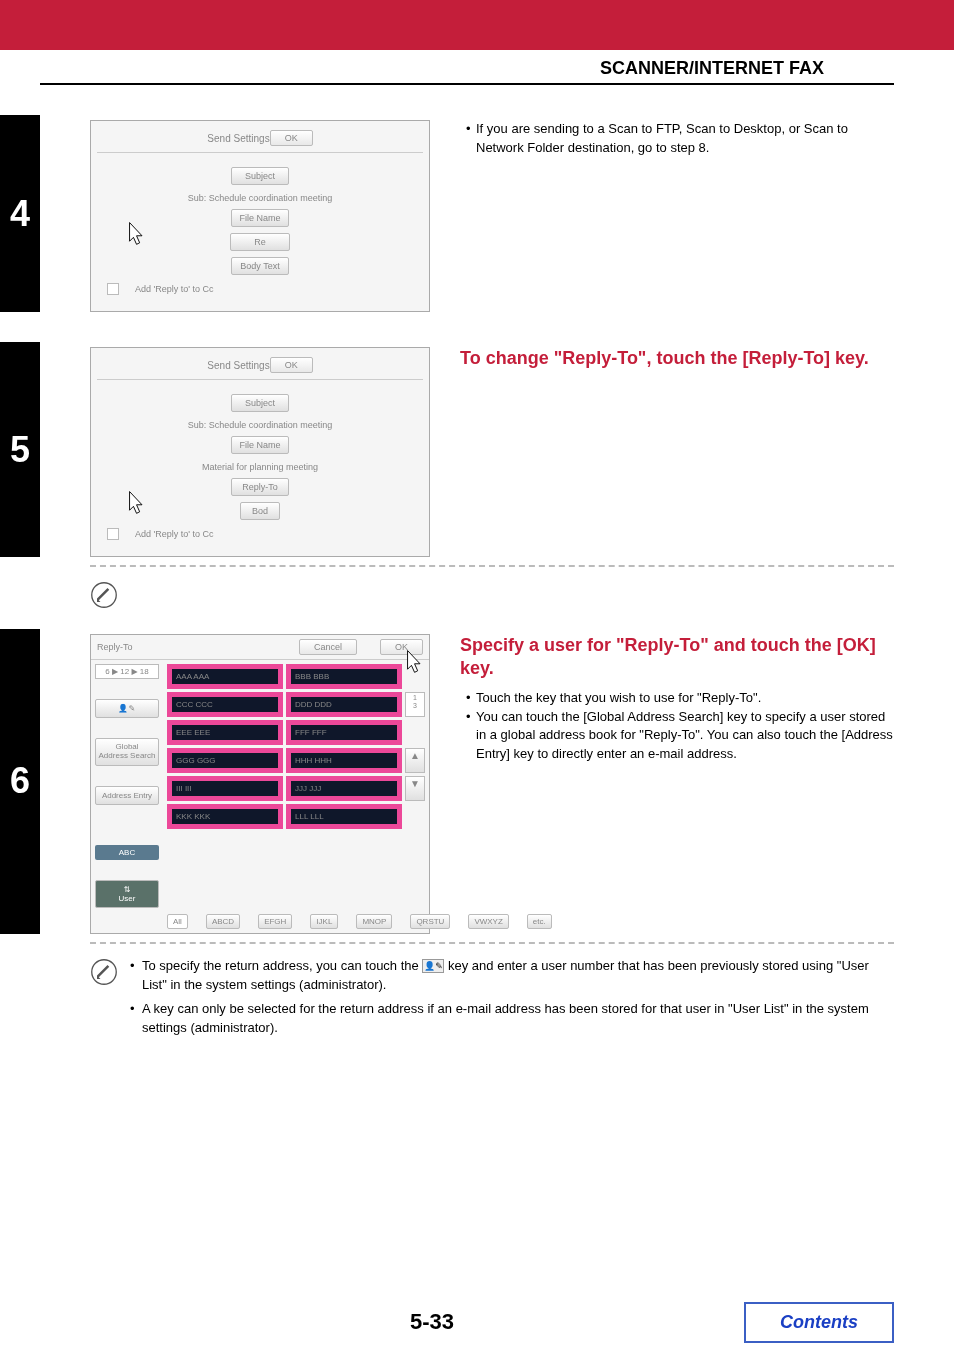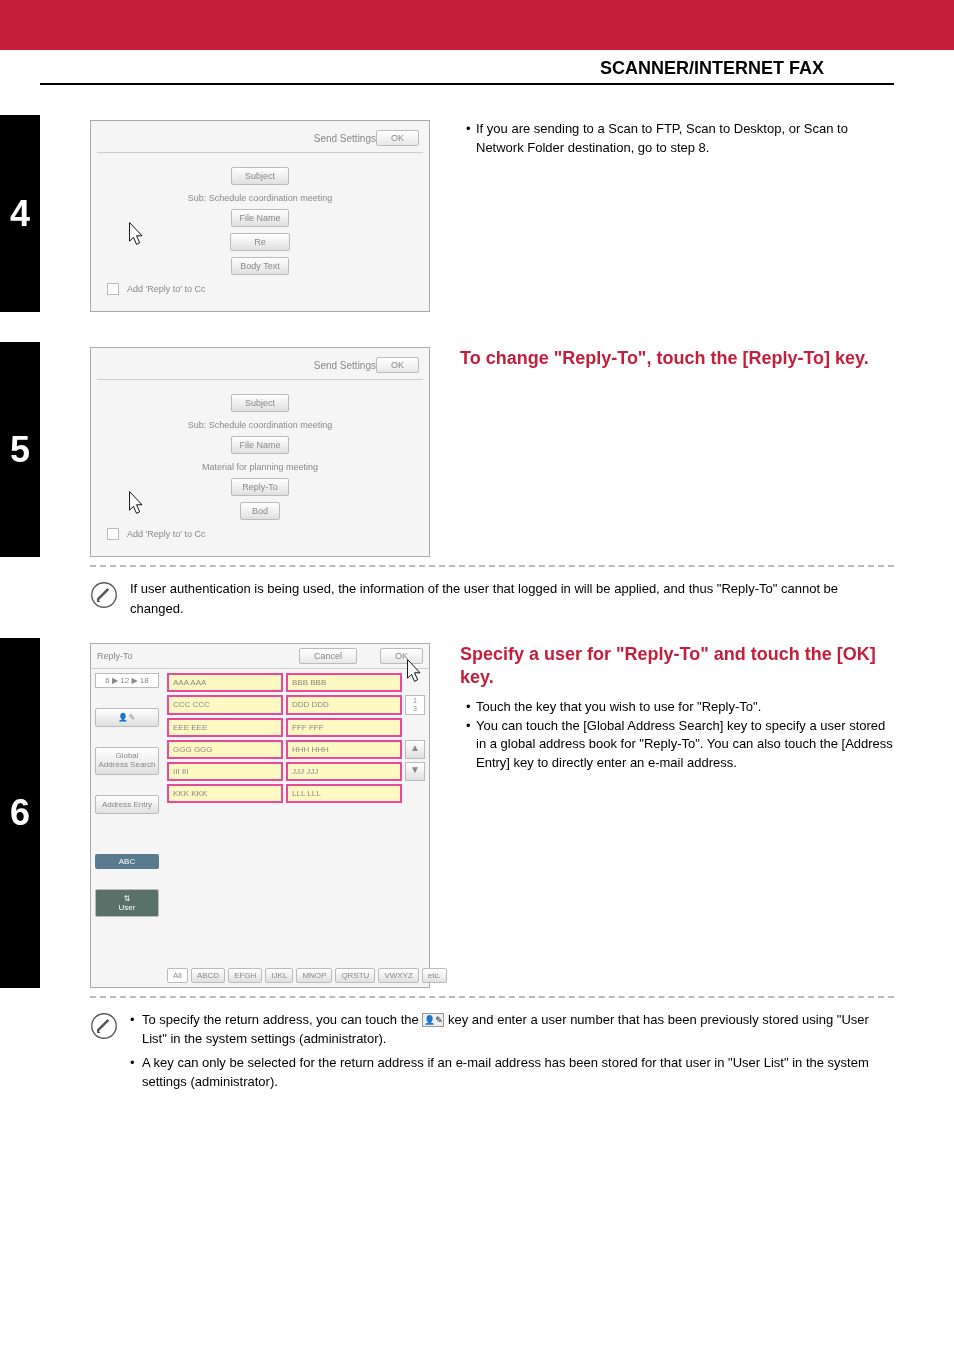--- a/index.html
+++ b/index.html
@@ -7,28 +7,28 @@
   .red-bar { background: #c41e3a; height: 50px; width: 100%; }
   .header { text-align: right; font-weight: bold; font-size: 18px; padding: 8px 70px 4px 0; border-bottom: 2px solid #000; margin: 0 60px 0 40px; }
   .content { padding: 30px 60px 0 0; }
   .step-row { display: flex; margin-bottom: 30px; position: relative; }
   .step-num-wrap { width: 90px; display: flex; align-items: stretch; }
   .step-black { background: #000; width: 40px; display: flex; align-items: center; justify-content: center; }
   .step-num { color: #fff; font-size: 36px; font-weight: bold; }
   .step-body { flex: 1; display: flex; gap: 30px; padding-top: 5px; }
   .panel-wrap { width: 340px; flex-shrink: 0; }
   .panel { border: 1px solid #aaa; background: #f5f5f5; padding: 6px; font-size: 9px; color: #888; position: relative; }
-  .panel-title-row { display: flex; justify-content: flex-end; align-items: center; padding: 3px 4px 6px 4px; border-bottom: 1px solid #ccc; }
+  .panel-title-row { display: flex; justify-content: center; align-items: center; padding: 3px 4px 6px 4px; border-bottom: 1px solid #ccc; }
   .panel-title { font-size: 10px; color: #888; }
   .ok-btn { border: 1px solid #bbb; background: linear-gradient(#fff,#e8e8e8); padding: 2px 14px; font-size: 9px; color: #888; border-radius: 2px; }
   .panel-body { padding: 14px 6px 10px 6px; }
   .panel-row { display: flex; align-items: center; margin-bottom: 6px; gap: 8px; flex-direction: column; }
   .panel-btn { border: 1px solid #bbb; background: linear-gradient(#fff,#e0e0e0); padding: 3px 4px; font-size: 9px; color: #888; width: 58px; text-align: center; border-radius: 2px; }
   .panel-text { font-size: 9px; color: #888; }
-  .checkbox-row { display: flex; align-items: center; gap: 8px; margin-top: 8px; padding-left: 4px; }
+  .checkbox-row { display: flex; align-items: center; gap: 16px; margin-top: 8px; padding-left: 4px; }
   .checkbox { width: 12px; height: 12px; border: 1px solid #bbb; background: #fff; }
   .instructions { flex: 1; }
   .inst-title { font-size: 18px; font-weight: bold; color: #c41e3a; margin-bottom: 8px; line-height: 1.3; }
   .bullets { list-style: none; padding-left: 6px; }
   .bullets li { font-size: 13px; line-height: 1.45; position: relative; padding-left: 10px; }
   .bullets li::before { content: "•"; position: absolute; left: 0; }
   .dashed-sep { border: none; border-top: 2px dashed #bbb; margin: 0 0 12px 90px; }
   .note-row { display: flex; align-items: flex-start; gap: 12px; padding-left: 90px; margin-bottom: 20px; }
   .note-icon { width: 28px; height: 28px; flex-shrink: 0; margin-top: 2px; }
   .note-text { font-size: 13px; line-height: 1.5; flex: 1; }
@@ -41,24 +41,24 @@
   .rp-head { display: flex; justify-content: space-between; padding: 4px 6px; border-bottom: 1px solid #ccc; align-items: center; }
   .rp-btns { display: flex; gap: 23px; }
   .rp-body { display: flex; }
   .rp-side { width: 72px; padding: 4px; display: flex; flex-direction: column; gap: 20px; }
   .rp-side-btn { border: 1px solid #bbb; background: linear-gradient(#fff,#e0e0e0); font-size: 8px; padding: 4px 2px; text-align: center; border-radius: 2px; }
   .rp-side-btn.dark { background: #5a7169; color: #fff; }
   .rp-bluebtn { background: #5a7a8f; color: #fff; font-size: 8px; padding: 3px 2px; text-align: center; border-radius: 2px; }
   .rp-pagesel { border: 1px solid #bbb; background: #fff; font-size: 8px; padding: 2px; display: flex; justify-content: center; gap: 2px; align-items: center; }
   .rp-list { flex: 1; padding: 4px 4px 0 4px; }
   .rp-grid { display: grid; grid-template-columns: 1fr 1fr 20px; gap: 3px; margin-bottom: 3px; }
-  .rp-cell { border: 2px solid #ec4899; background: #fef9c3; padding: 3px 4px; font-size: 8px; }
+  .rp-cell { border: 5px solid #ec4899; background: #0f172a; padding: 3px 4px; font-size: 8px; }
   .rp-numcell { border: 1px solid #bbb; background: #fff; font-size: 7px; text-align: center; padding: 1px; line-height: 8px; }
   .rp-arrowcell { border: 1px solid #bbb; background: linear-gradient(#fff,#e0e0e0); text-align: center; font-size: 10px; padding: 1px; }
-  .rp-tabs { display: flex; gap: 3px; padding: 2px 4px 4px 76px; margin-top: 45px; }
+  .rp-tabs { display: flex; gap: 18px; padding: 2px 4px 4px 76px; }
   .rp-tab { border: 1px solid #bbb; background: linear-gradient(#fff,#e0e0e0); font-size: 8px; padding: 2px 5px; border-radius: 2px; flex: 1; text-align: center; }
   .rp-tab.first { background: #fff; }
   .inline-icon { display: inline-block; width: 22px; height: 14px; border: 1px solid #999; background: #eee; vertical-align: middle; font-size: 9px; text-align: center; line-height: 12px; }
   .footer { display: flex; justify-content: space-between; align-items: center; padding: 0 60px 30px 0; margin-top: 260px; }
   .page-num { font-size: 22px; font-weight: bold; text-align: center; flex: 1; }
   .contents-btn { border: 2px solid #3b5fc4; background: #fff; color: #1a3fc4; font-weight: bold; font-size: 18px; padding: 8px 34px; border-radius: 0; font-style: italic; }
   .step-black-tall { min-height: 180px; }
   .step-black-mid { min-height: 170px; }
   .step-black-6 { min-height: 300px; }
 </style>
@@ -163,21 +163,20 @@
     </div>
   </div>
   <hr class="dashed-sep">
   <div class="note-row">
     <div class="note-icon">
       <svg viewBox="0 0 32 32">
           <circle cx="16" cy="16" r="14" fill="none" stroke="#555" stroke-width="1.5"></circle>
           <path d="M10 22 L22 10 L20 8 L8 20 L8 24 L12 24 Z" fill="#555"></path>
         </svg>
     </div>
-    <div class="note-text">If user authentication is being used, the information of the user that logged in will be applied, and thus "Reply-To" cannot be changed.</div>
   </div>
 
   <div class="step-row" style="margin-bottom:8px;">
     <div class="step-num-wrap">
       <div class="step-black step-black-6">
         <span class="step-num">6</span>
       </div>
     </div>
     <div class="step-body">
       <div class="panel-wrap">

